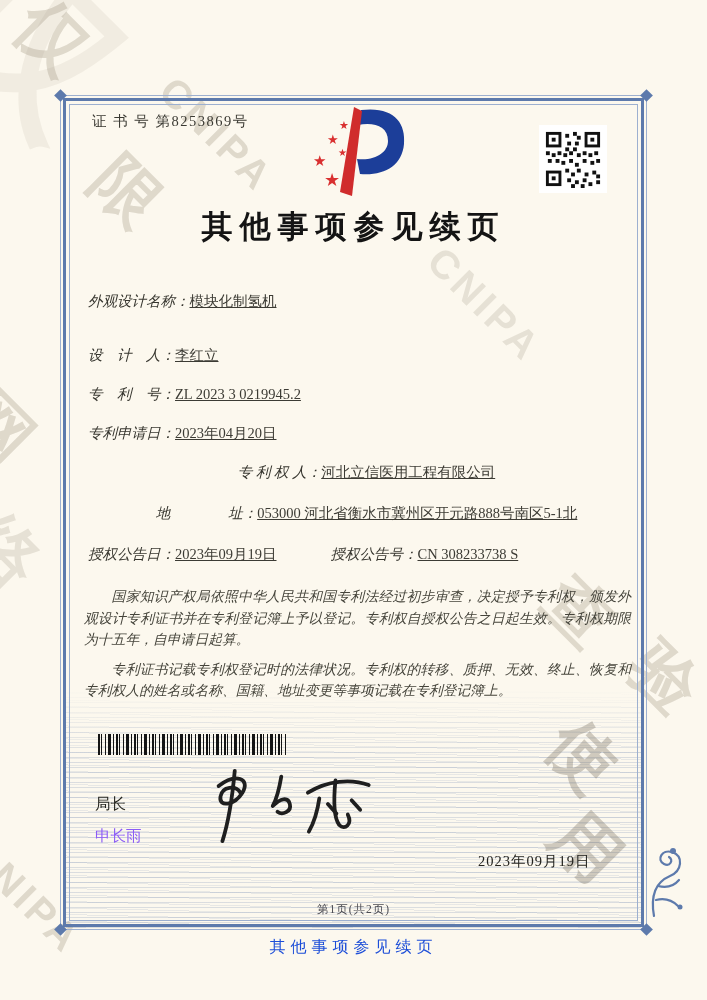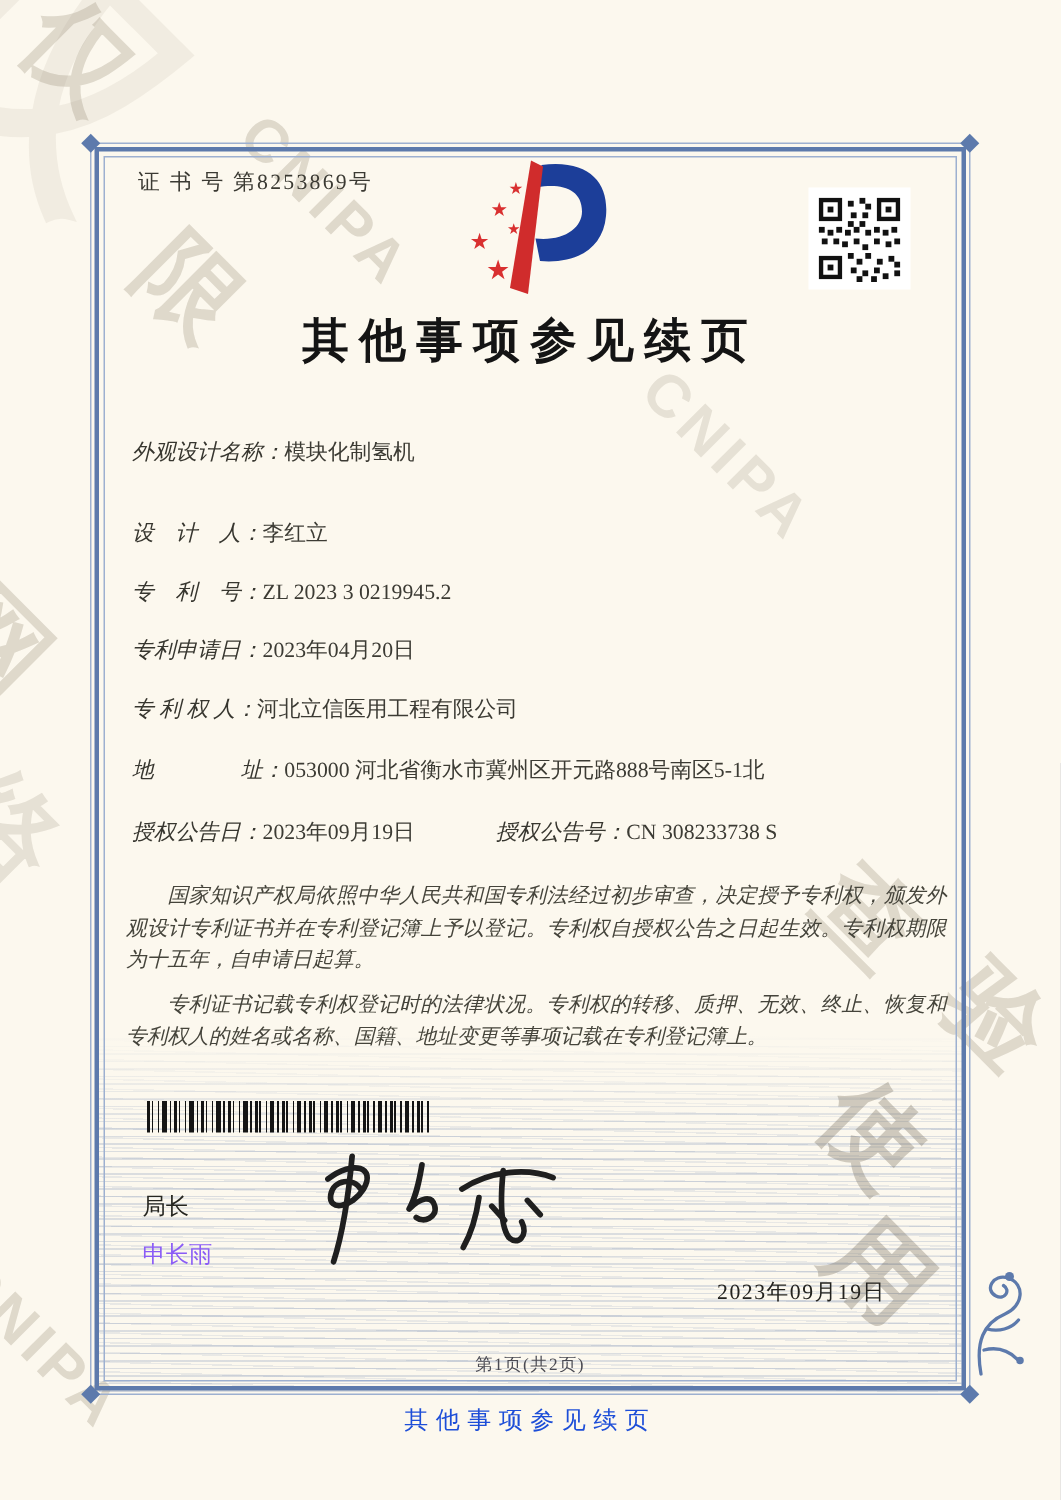--- a/index.html
+++ b/index.html
@@ -45,23 +45,23 @@
   
   .cert-no{position:absolute;left:92px;top:112px;z-index:2;font-size:14.5px;letter-spacing:1.5px;color:#3b3a33;}
   .logo{position:absolute;left:298px;top:104px;z-index:2;}
   .qr{position:absolute;left:539px;top:125px;z-index:2;background:#fff;padding:5px;line-height:0;}
   .title{position:absolute;left:0;right:0;top:206px;z-index:2;text-align:center;
     font-size:31px;font-weight:bold;letter-spacing:7px;color:#141414;}
   
   .fields{position:absolute;left:88px;right:62px;top:292px;z-index:2;font-size:14.5px;}
   .frow{margin-bottom:20px;white-space:nowrap;}
   .frow.first{margin-bottom:35px;}
-  .frow.sp{margin-bottom:22px;}
+  .frow.sp{margin-bottom:22px;text-align:center;}
   .flabel{color:#37362f;font-style:italic;}
-  .fvalue{color:#3c3b34;}
+  .fvalue{color:#3c3b34;text-decoration:underline;}
   .grant-row{display:flex;gap:54px;white-space:nowrap;}
   
   .paras{position:absolute;left:84px;right:76px;top:586px;z-index:2;
     font-size:13.8px;line-height:21.5px;color:#45443b;font-style:italic;text-align:justify;}
   .paras p{margin:0 0 8px 0;text-indent:2em;}
   
   .barcode{position:absolute;left:98px;top:734px;width:188px;height:21px;z-index:2;
     background:repeating-linear-gradient(90deg,
       #141414 0 2px, rgba(0,0,0,0) 2px 3px,
       #141414 3px 4px, rgba(0,0,0,0) 4px 7px,

